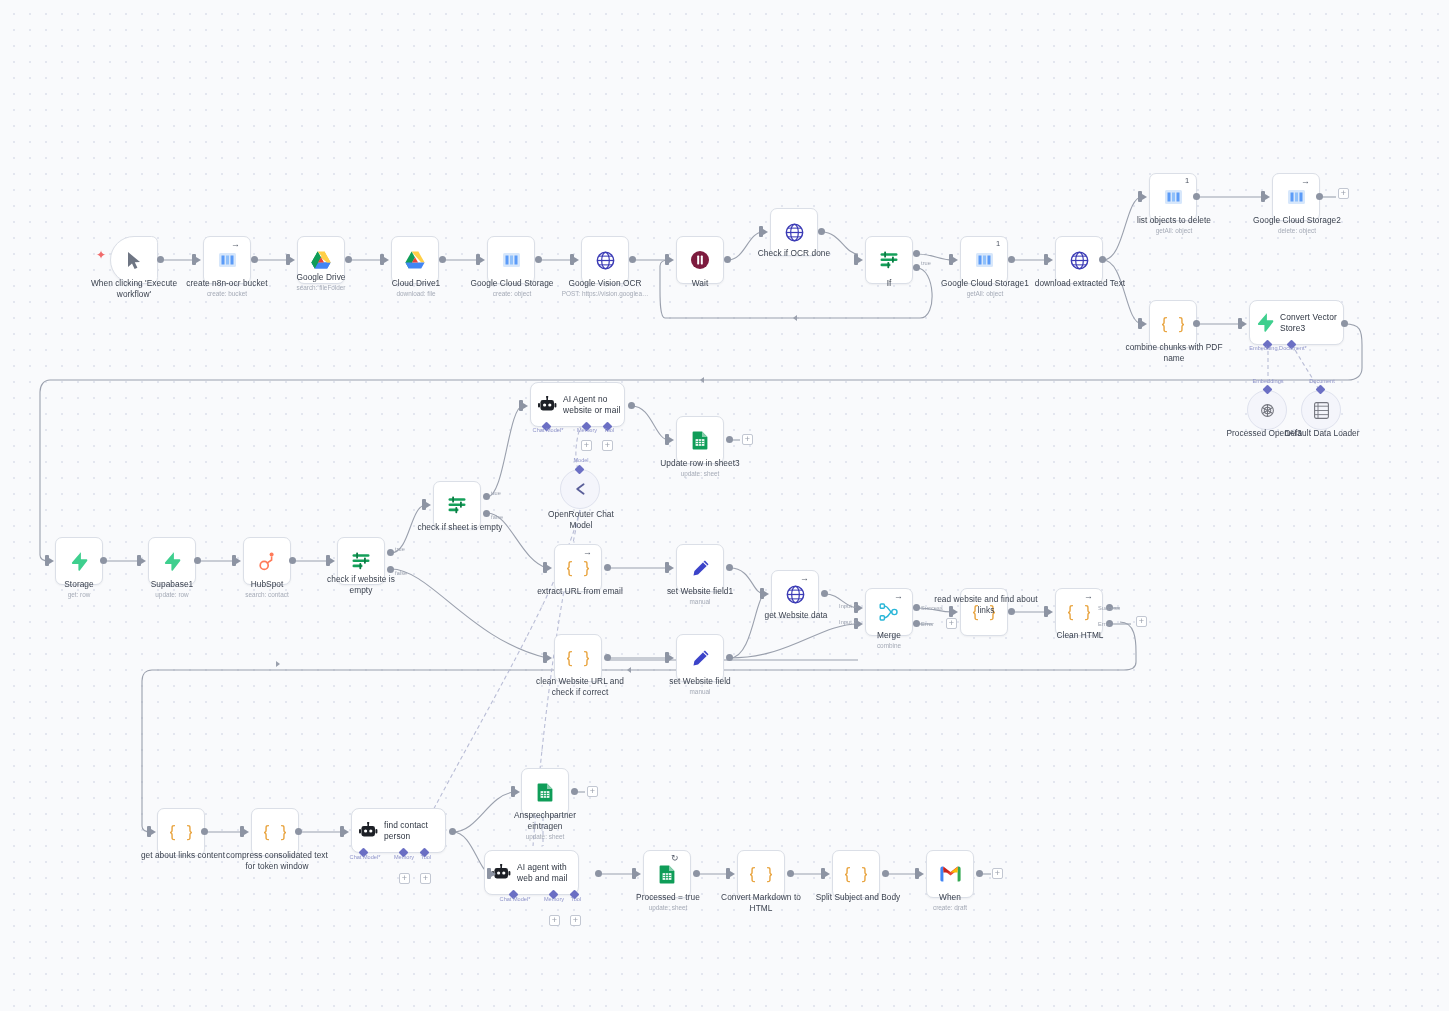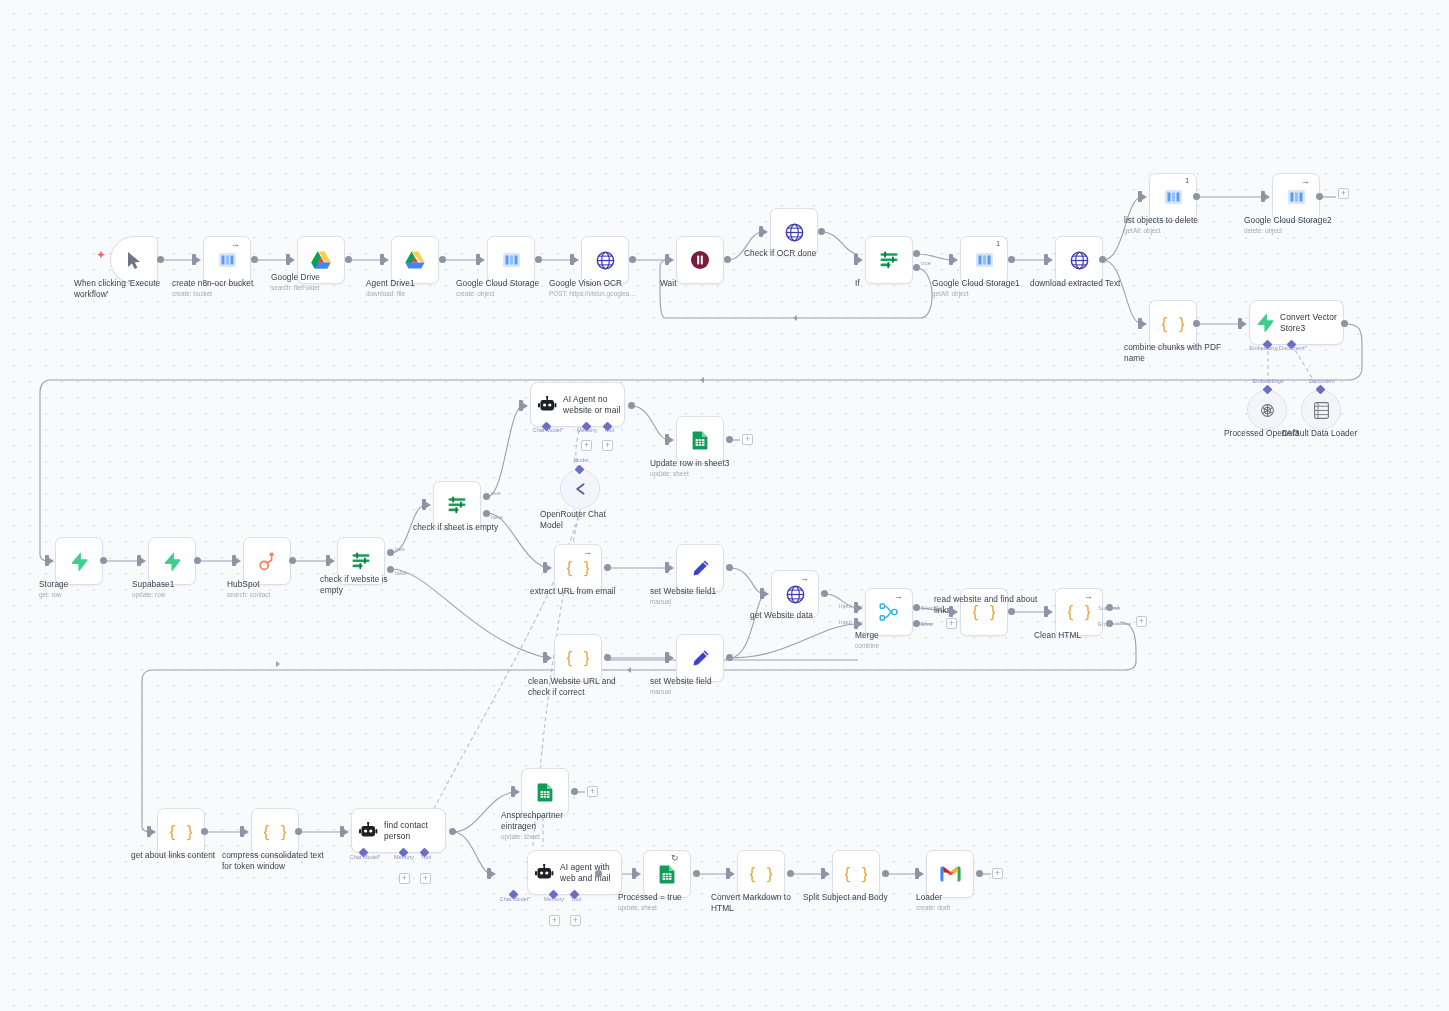--- a/index.html
+++ b/index.html
@@ -38,21 +38,21 @@
     border-top-left-radius: 26px; border-bottom-left-radius: 26px;
   }
   .node .glyph { display:flex; align-items:center; justify-content:center; }
   .wide-label {
     font-size: 8.4px; color: #2d3440; line-height: 1.25; letter-spacing: .1px;
   }
 
   
   .cap {
     position: absolute;
-    text-align: left;
+    text-align: center;
     z-index: 5;
     pointer-events: none;
   }
   .cap .t { font-size: 8.3px; color: #3b424f; line-height: 1.3; letter-spacing: .05px; }
   .cap .s { font-size: 6.4px; color: #a4aab6; line-height: 1.3; margin-top: 1px; }
 
   
   .port {
     position: absolute; z-index: 6;
     width: 7px; height: 7px; border-radius: 50%;
@@ -401,21 +401,21 @@
     <span class="glyph">
       <svg width="20" height="18" viewBox="0 0 20 18">
           <path d="M6.6 0.6 L13.4 0.6 L19.6 11.6 L16.2 11.6 Z" fill="#ffcf47"></path>
           <path d="M6.6 0.6 L0.4 11.6 L3.8 17.4 L10 6.4 Z" fill="#0f9d58"></path>
           <path d="M0.4 11.6 L19.6 11.6 L16.2 17.4 L3.8 17.4 Z" fill="#4285f4"></path>
           <path d="M10 6.35 L6.95 11.6 L13.05 11.6 Z" fill="#ea4335"></path>
         </svg>
     </span>
   </div>
   <div class="cap" style="left:366px;top:278px;width:100px">
-    <div class="t">Agent Drive1</div>
+    <div class="t">Cloud Drive1</div>
     <div class="s">download: file</div>
   </div>
 
   <div class="node sq" style="left:487px;top:236px">
     <span class="glyph">
       <svg width="17" height="14" viewBox="0 0 17 14">
           <rect x="0" y="0" width="17" height="14" rx="1.5" fill="#d7e7fb"></rect>
           <rect x="2.5" y="2.5" width="3" height="9" fill="#5b9bf8"></rect>
           <rect x="7" y="2.5" width="3" height="9" fill="#8fc0fb"></rect>
           <rect x="11.5" y="2.5" width="3" height="9" fill="#5b9bf8"></rect>
@@ -873,21 +873,21 @@
             <line x1="9.4" y1="8.2" x2="9.4" y2="14.8"></line>
           </g>
         </svg>
     </span>
   </div>
   <div class="cap" style="left:501px;top:810px;width:88px">
     <div class="t">Ansprechpartner eintragen</div>
     <div class="s">update: sheet</div>
   </div>
 
-  <div class="node wide" style="left:527px;top:850px">
+  <div class="node wide" style="left:484px;top:850px">
     <span class="glyph">
       <svg width="19" height="17" viewBox="0 0 19 17">
           <rect x="2.4" y="4" width="13.6" height="10.4" rx="2.4" fill="#1d2026"></rect>
           <circle cx="6.6" cy="9" r="1.6" fill="#fff"></circle>
           <circle cx="11.8" cy="9" r="1.6" fill="#fff"></circle>
           <rect x="8.4" y="0.4" width="1.6" height="3.6" fill="#1d2026"></rect>
           <circle cx="9.2" cy="0.9" r="1.1" fill="#1d2026"></circle>
           <rect x="0" y="7" width="2" height="4.4" rx="1" fill="#1d2026"></rect>
           <rect x="16.4" y="7" width="2" height="4.4" rx="1" fill="#1d2026"></rect>
         </svg>
@@ -944,17 +944,17 @@
           <path d="M1.6 15.4 L1.6 3.4 L10.5 9.8 L19.4 3.4 L19.4 15.4 Z" fill="#fff"></path>
           <path d="M0.4 2.6 A2 2 0 0 1 2.4 0.6 L3.4 0.6 L3.4 15.4 L1.8 15.4 A1.4 1.4 0 0 1 0.4 14 Z" fill="#4285f4"></path>
           <path d="M20.6 2.6 A2 2 0 0 0 18.6 0.6 L17.6 0.6 L17.6 15.4 L19.2 15.4 A1.4 1.4 0 0 0 20.6 14 Z" fill="#34a853"></path>
           <path d="M3.4 0.6 L10.5 6 L17.6 0.6 L17.6 4 L10.5 9.4 L3.4 4 Z" fill="#ea4335"></path>
           <path d="M3.4 1 L10.5 6.4 L3.4 6.4 Z" fill="#c5221f"></path>
           <path d="M17.6 1 L10.5 6.4 L17.6 6.4 Z" fill="#fbbc04"></path>
         </svg>
     </span>
   </div>
   <div class="cap" style="left:916px;top:892px;width:68px">
-    <div class="t">Loader</div>
+    <div class="t">When</div>
     <div class="s">create: draft</div>
   </div>
 
 </div>
 
 </body></html>

